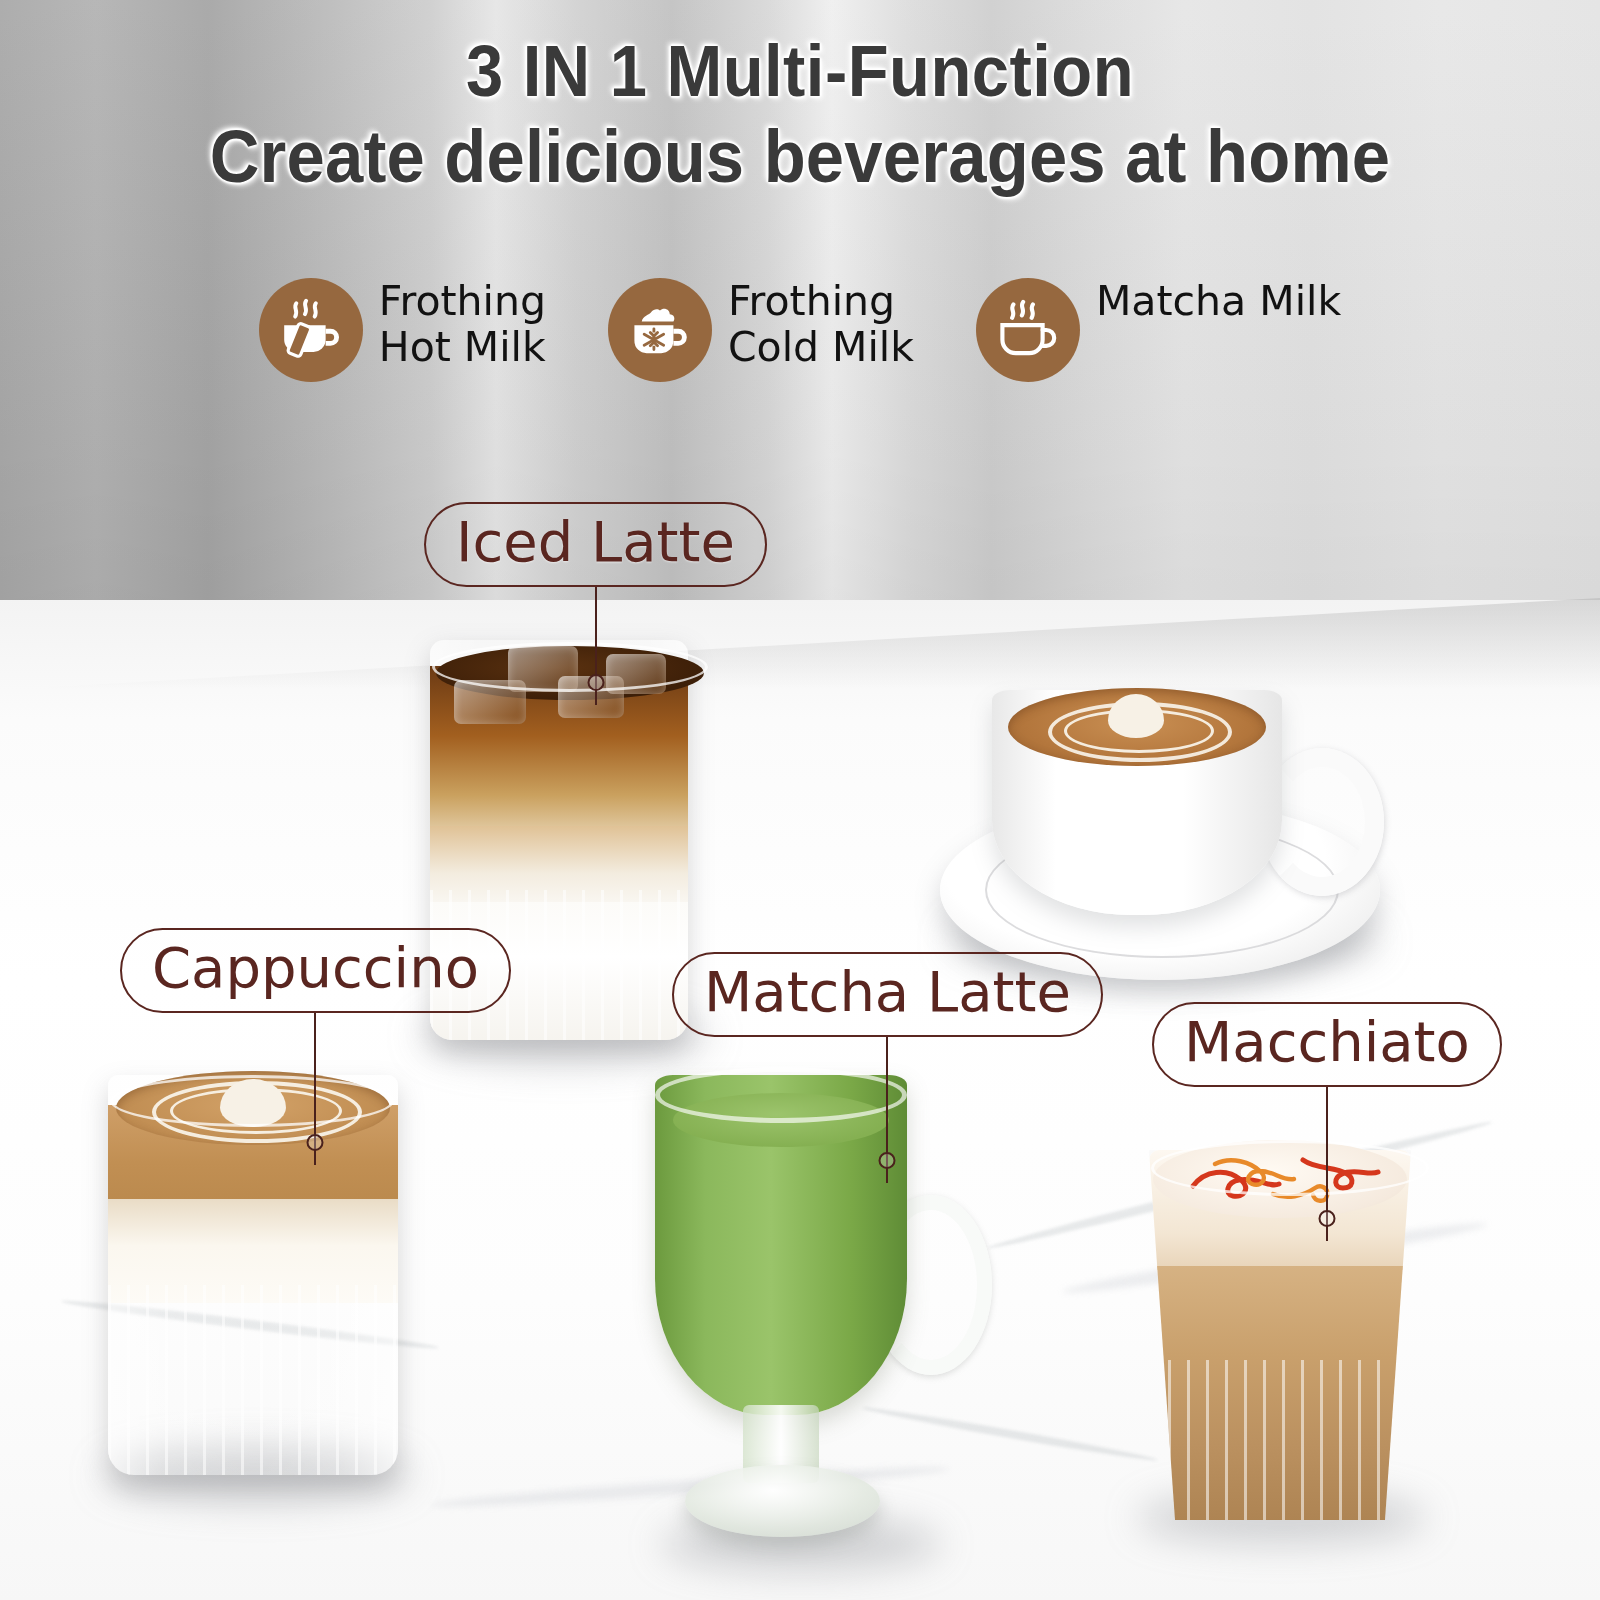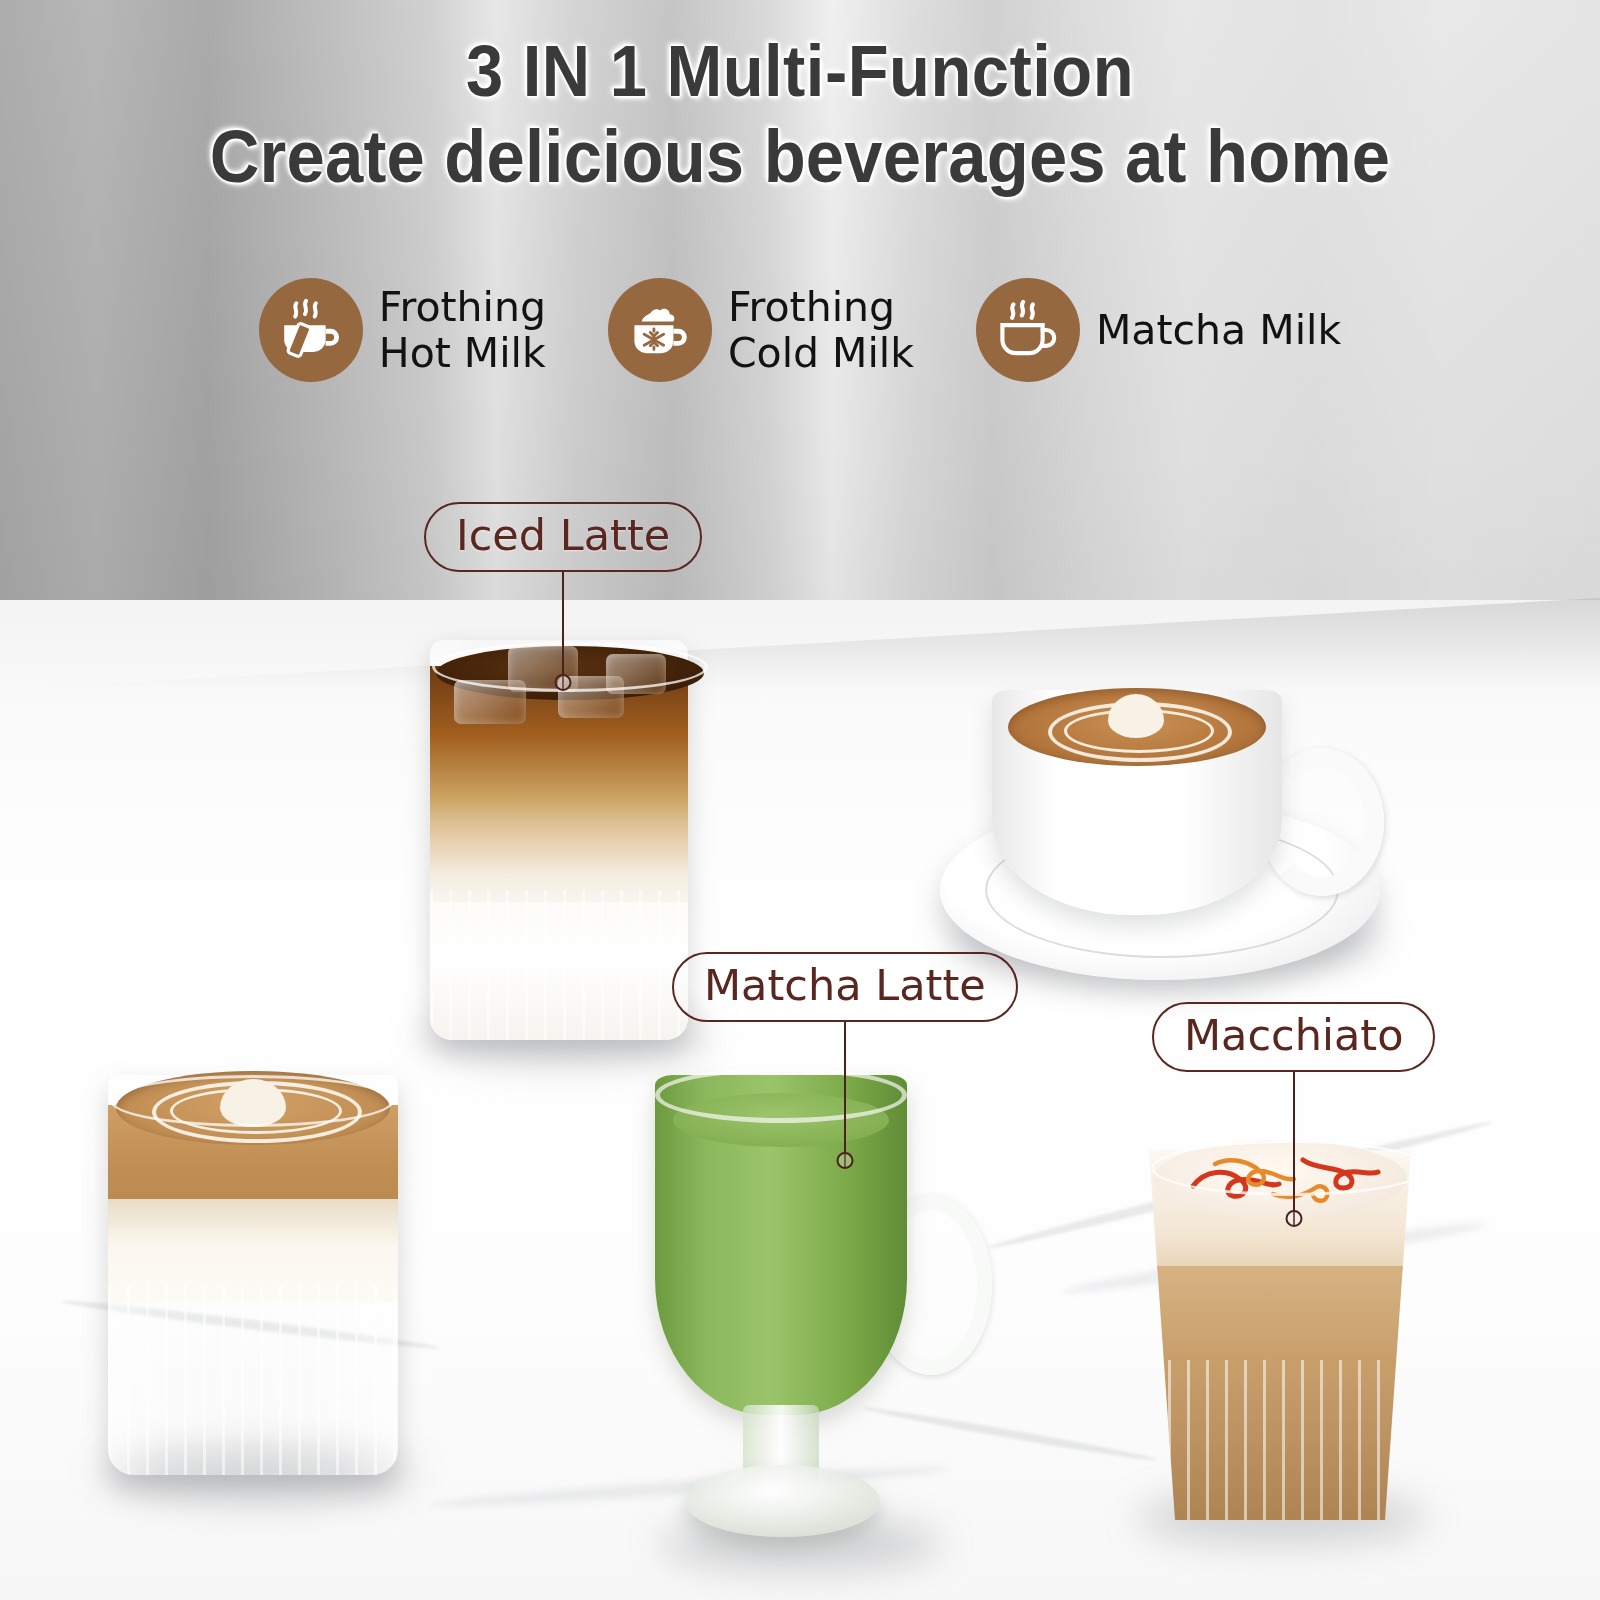--- a/index.html
+++ b/index.html
@@ -51,32 +51,32 @@
     transform:scaleX(.93);
     text-shadow:
       -2px 0 2px #fff, 2px 0 2px #fff, 0 -2px 2px #fff, 0 2px 2px #fff,
       -3px -3px 5px rgba(255,255,255,.95), 3px 3px 6px rgba(255,255,255,.9);
     line-height:1.04;white-space:nowrap;
   }
 
   
   .features{position:absolute;top:278px;left:0;width:1600px;display:flex;
     justify-content:center;align-items:flex-start;gap:62px;}
-  .feature{display:flex;align-items:center;gap:16px;}
+  .feature{display:flex;gap:16px;}
   .f-icon{width:104px;height:104px;border-radius:50%;background:#96683f;
     display:flex;align-items:center;justify-content:center;flex:none;}
   .f-label{font-size:41px;line-height:1.13;color:#121212;font-weight:400;white-space:pre-line;
     font-family:"DejaVu Sans","Liberation Sans",sans-serif;}
 
   
   .callout{position:absolute;}
   .pill{
     border:2.5px solid #5a2620;border-radius:999px;color:#5a2620;
     background:rgba(255,255,255,.04);
-    font-size:43px;padding:7px 30px 11px;white-space:nowrap;line-height:1.12;
+    font-size:56px;padding:7px 30px 11px;white-space:nowrap;line-height:1.12;
     font-family:"DejaVu Sans","Liberation Sans",sans-serif;
     text-shadow:0 1px 2px rgba(255,255,255,.55);
   }
   .lead{position:absolute;width:2px;background:#4a211c;left:50%;top:100%;transform:translateX(-50%);}
   .leaddot{position:absolute;width:13px;height:13px;border:2px solid #4a211c;border-radius:50%;
     left:50%;transform:translateX(-50%);background:rgba(255,255,255,.25);}
 
   
   .drink{position:absolute;}
 
@@ -296,20 +296,25 @@
     <div class="glass-rim" style="left:16px;right:16px;top:0;height:56px;"></div>
   </div>
 
   <div class="callout" style="left:424px;top:502px;">
     <div class="pill">Iced Latte</div>
     <div class="lead" style="height:118px;"></div>
     <div class="leaddot" style="top:172px;"></div>
   </div>
 
 
+  <div class="callout" style="left:120px;top:928px;">
+    <div class="pill">Cappuccino</div>
+    <div class="lead" style="height:152px;"></div>
+    <div class="leaddot" style="top:206px;"></div>
+  </div>
 
   <div class="callout" style="left:1152px;top:1002px;">
     <div class="pill">Macchiato</div>
     <div class="lead" style="height:154px;"></div>
     <div class="leaddot" style="top:208px;"></div>
   </div>
 
   <div class="callout" style="left:672px;top:952px;">
     <div class="pill">Matcha Latte</div>
     <div class="lead" style="height:146px;"></div>

